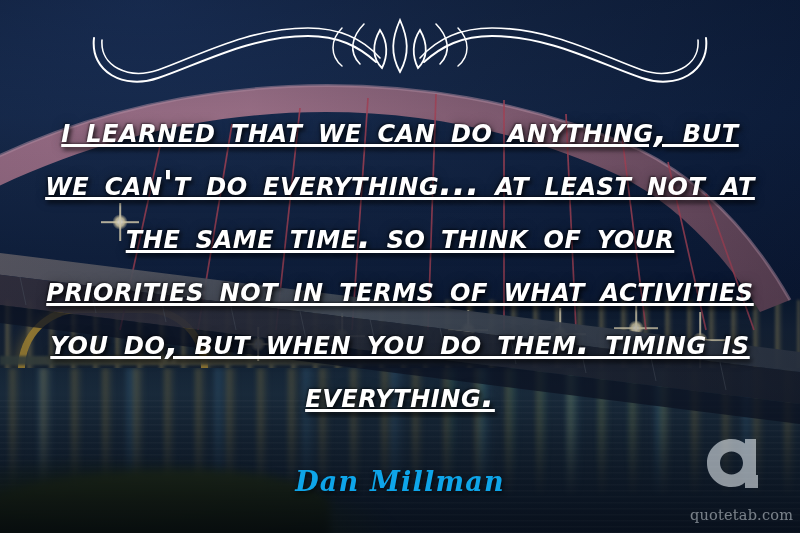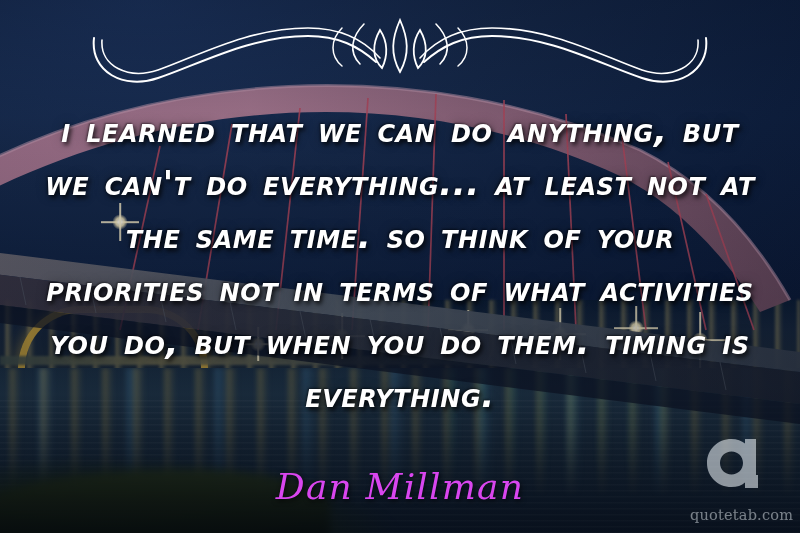--- a/index.html
+++ b/index.html
@@ -152,32 +152,33 @@
     line-height:53px;
     letter-spacing:.6px;
     color:#ffffff;
     font-variant:small-caps;
     text-transform:lowercase;
     text-shadow:
        2px 3px 4px rgba(0,0,0,.72),
       -1px -1px 2px rgba(0,0,0,.45),
        0 0 12px rgba(0,0,0,.35);
     word-spacing:3px;
+    text-decoration:underline;
   }
 
   
   .author{
     position:absolute; left:0; right:0; top:466px;
     text-align:center;
     font-family:"DejaVu Serif", serif;
     font-style:italic;
-    font-weight:400;
-    font-size:36px;
+    font-weight:700;
+    font-size:27px;
     letter-spacing:1.2px;
-    color:#d946ef;
+    color:#0ea5e9;
     text-shadow:1px 2px 5px rgba(0,0,0,.7);
   }
 
   
   .watermark{
     position:absolute; right:14px; bottom:8px;
     width:96px; height:88px;
     opacity:.58;
   }
   .wm-logo{

